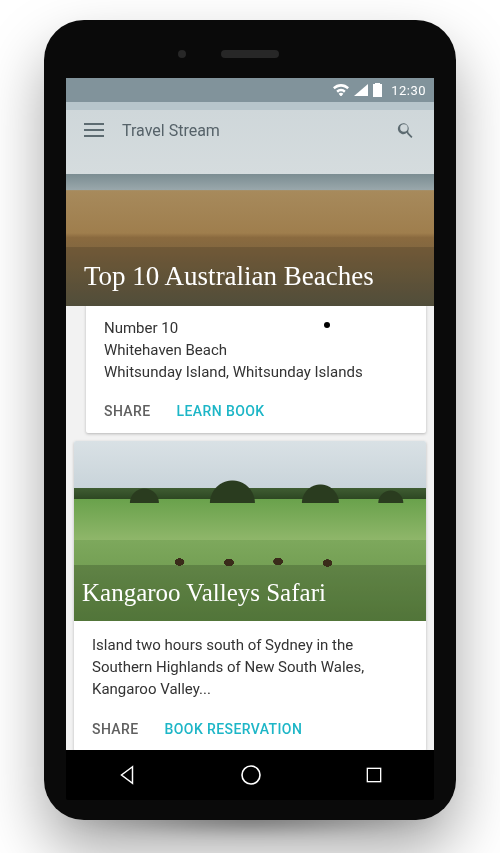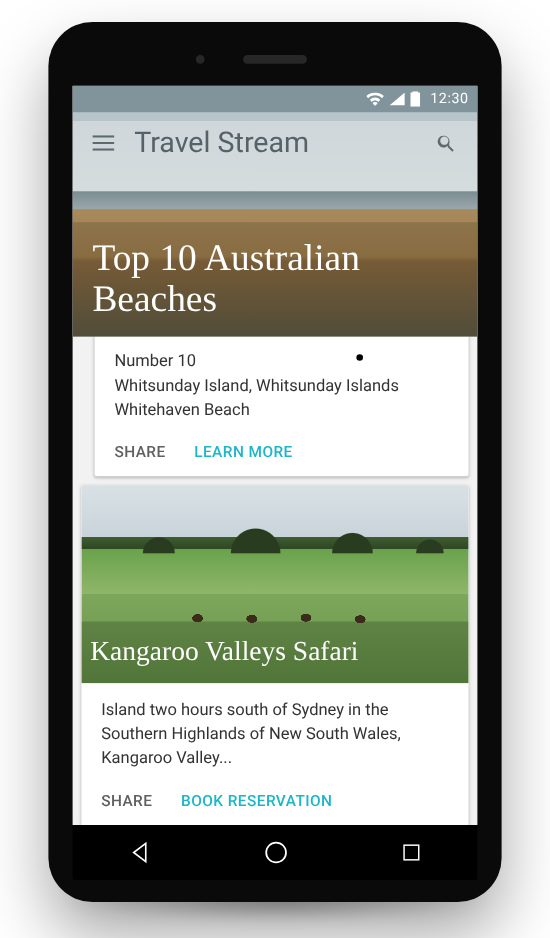--- a/index.html
+++ b/index.html
@@ -60,21 +60,21 @@
     position: absolute;
     top: 0; left: 0; right: 0;
     height: 80px;
     padding-top: 24px;
     display: flex;
     align-items: center;
     color: #5d6b71;
     z-index: 3;
   }
   .appbar .menu-btn { width: 56px; display:flex; align-items:center; justify-content:center; }
-  .appbar .title { font-size: 26px; font-weight: 400; flex: 1; color:#566269; }
+  .appbar .title { font-size: 16px; font-weight: 400; flex: 1; color:#566269; }
   .appbar .search-btn { width: 56px; display:flex; align-items:center; justify-content:center; }
   .hero {
     height: 228px;
     position: relative;
     z-index: 1;
   }
   
   .hero.beach {
     background:
       linear-gradient(to bottom,
@@ -148,21 +148,21 @@
     bottom:46px; left:0; right:0; height:26px;
     background:
       radial-gradient(ellipse 8px 6px at 30% 50%, #3a2b1a 60%, transparent 62%),
       radial-gradient(ellipse 8px 6px at 44% 52%, #3a2b1a 60%, transparent 62%),
       radial-gradient(ellipse 8px 6px at 58% 48%, #3a2b1a 60%, transparent 62%),
       radial-gradient(ellipse 8px 6px at 72% 54%, #3a2b1a 60%, transparent 62%);
   }
   .hero .title-overlay {
     position:absolute; left:0; right:0; bottom:0;
     padding: 14px 18px;
-    color:#fff; font-size:34px; font-weight:300;
+    color:#fff; font-size:27px; font-weight:300;
     font-family: "Roboto Slab", Georgia, "Times New Roman", serif;
     background: rgba(0,0,0,0.14);
     z-index:2;
   }
   .dot {
     position:absolute;
     top: 18px; right: 96px;
     width:6px; height:6px; background:#000; border-radius:50%;
   }
   .card1-wrap {
@@ -240,26 +240,26 @@
 
       <div class="hero beach">
         <div class="title-overlay">Top 10 Australian Beaches</div>
       </div>
 
       <div class="card1-wrap">
         <div class="card" style="position:relative;">
           <div class="dot"></div>
           <div class="card-body">
             <div>Number 10</div>
+            <div>Whitehaven Beach</div>
             <div>Whitsunday Island, Whitsunday Islands</div>
-            <div>Whitehaven Beach</div>
           </div>
           <div class="card-actions">
             <span class="act">SHARE</span>
-            <span class="act primary">LEARN MORE</span>
+            <span class="act primary">LEARN BOOK</span>
           </div>
         </div>
       </div>
 
       <div class="card">
         <div class="media safari">
           <div class="title-overlay">Kangaroo Valleys Safari</div>
         </div>
         <div class="card-body">Island two hours south of Sydney in the Southern Highlands of New South Wales, Kangaroo Valley...</div>
         <div class="card-actions">

